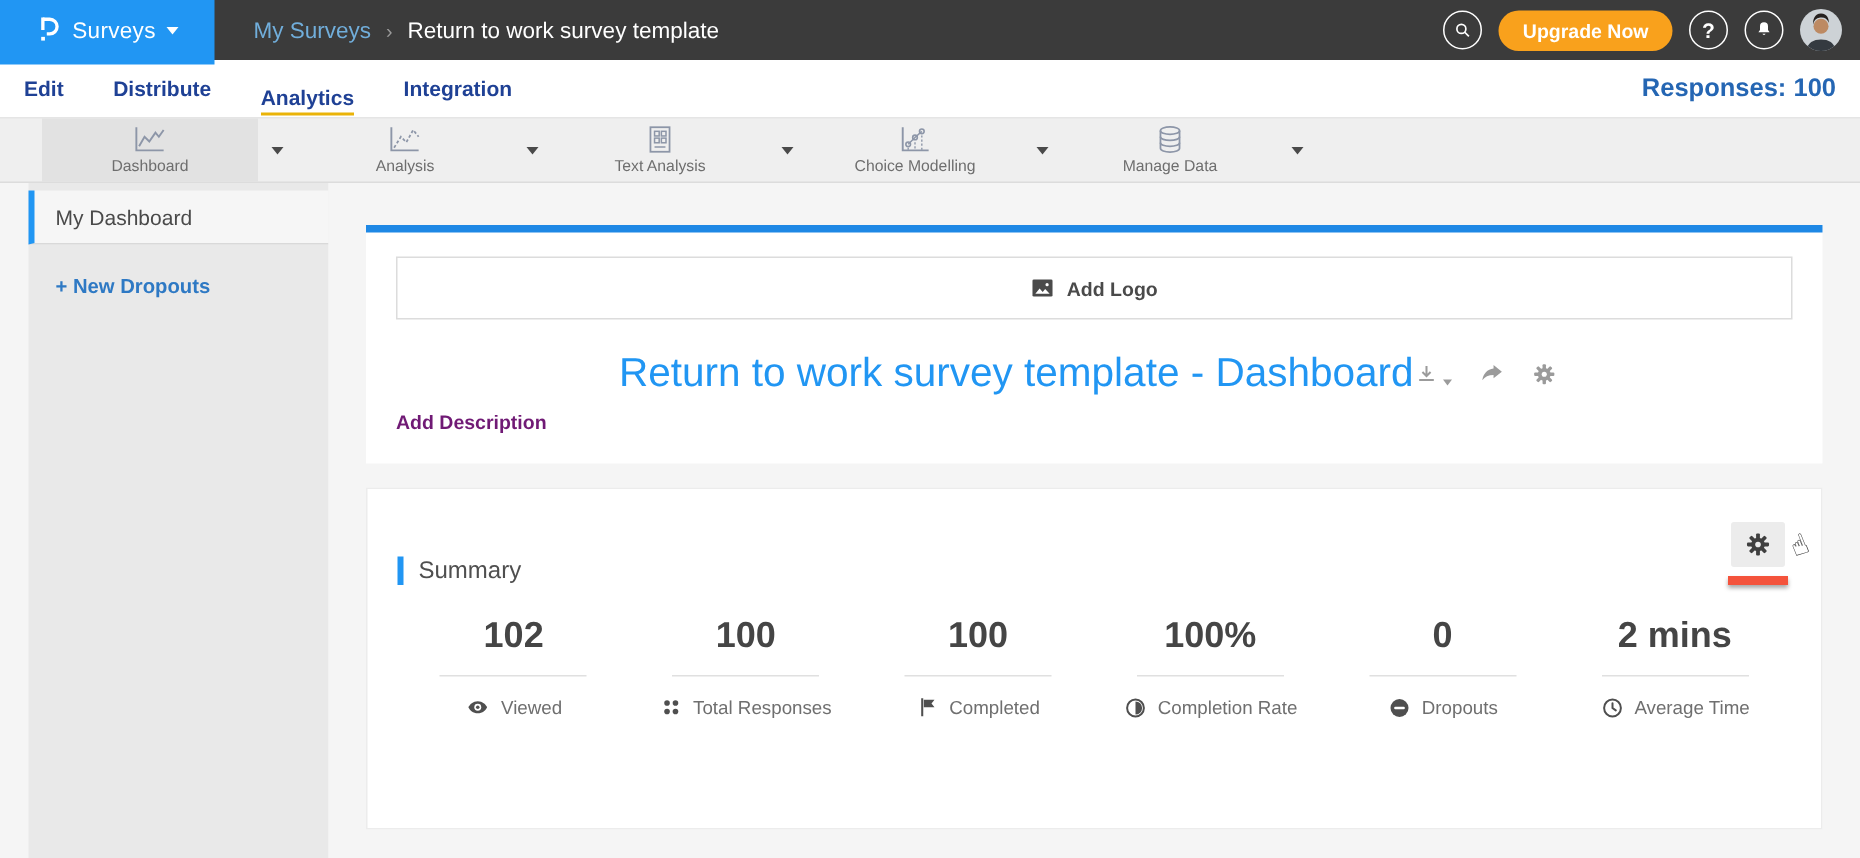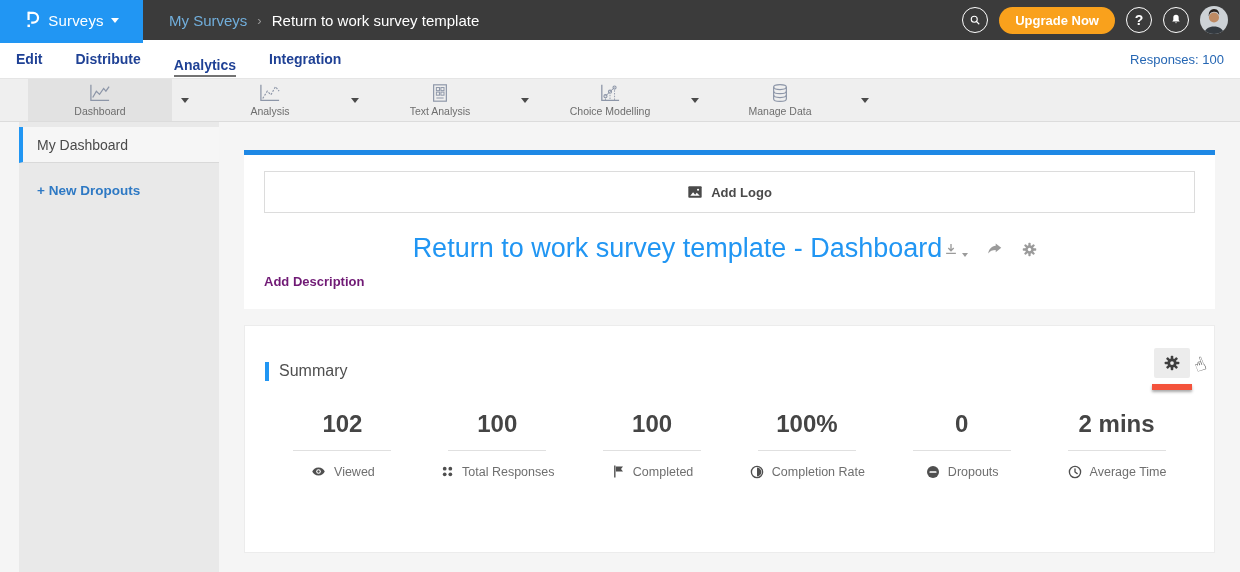--- a/index.html
+++ b/index.html
@@ -17,22 +17,22 @@
   .crumb-current { color:#fff; }
   .top-actions { margin-left:auto; display:flex; align-items:center; gap:11px; padding-right:12px; }
   .icon-circle { width:26px; height:26px; border:1.5px solid #fff; border-radius:50%; display:flex; align-items:center; justify-content:center; color:#fff; cursor:pointer; flex:0 0 auto; }
   .icon-circle .q { font-size:14px; font-weight:700; color:#fff; }
   .upgrade-btn { background:#f9a11c; color:#fff; font-weight:700; font-size:13px; padding:6px 16px; border-radius:14px; border:none; cursor:pointer; font-family:inherit; }
   .avatar { width:28px; height:28px; border-radius:50%; overflow:hidden; cursor:pointer; flex:0 0 auto; }
 
   
   .subnav { height:38px; background:#fff; display:flex; align-items:center; padding:0 16px; }
   .tab { color:#1f4195; font-size:14px; font-weight:600; margin-right:33px; cursor:pointer; padding:3px 0 2px; border-bottom:2px solid transparent; }
-  .tab.active { border-bottom:2px solid #737373;margin-top:12px; }
-  .responses { margin-left:auto; color:#2566b3; font-size:13px; font-weight:400; }
+  .tab.active { border-bottom:2px solid #eab308;margin-top:12px; }
+  .responses { margin-left:auto; color:#2566b3; font-size:17px; font-weight:700; }
 
   
   .ribbon { height:44px; background:#efefef; border-top:1px solid #e5e5e5; border-bottom:1px solid #dcdcdc; display:flex; padding-left:28px; }
   .tool { width:170px; display:flex; align-items:stretch; }
   .tool-btn { flex:1; display:flex; flex-direction:column; align-items:center; justify-content:center; gap:2px; cursor:pointer; }
   .tool.active .tool-btn { background:#e2e2e2; }
   .tool-label { font-size:10.5px; color:#6e6e6e; }
   .tool-caret { width:26px; display:flex; align-items:center; justify-content:center; cursor:pointer; }
   .tool-caret .tri { border-top-color:#4a4a4a; }
 
@@ -46,21 +46,21 @@
   .card-top { background:#fff; border-top:5px solid #1e88e5; padding:16px 20px 20px; }
   .logo-drop { border:1px solid #dcdcdc; height:42px; display:flex; align-items:center; justify-content:center; gap:8px; color:#4a4a4a; font-size:13px; font-weight:600; cursor:pointer; }
   .title-row { display:flex; justify-content:center; margin-top:20px; }
   .page-title { color:#2196f3; font-size:27px; font-weight:500; line-height:1.15; }
   .title-actions { display:flex; gap:17px; align-items:flex-start; margin-top:8px; padding-right:8px; }
   .t-icon { cursor:pointer; display:flex; align-items:flex-end; }
   .mini-caret { width:0;height:0;border-left:3px solid transparent;border-right:3px solid transparent;border-top:4px solid #9b9b9b; margin:0 0 2px 2px; }
   .desc { margin-top:10px; color:#701a75; font-size:13px; font-weight:600; cursor:text; }
 
   .summary-card { margin-top:16px; background:#fff; border:1px solid #ececec; padding:22px 20px; height:228px; }
-  .sum-head { display:flex; justify-content:space-between; align-items:center; }
+  .sum-head { display:flex; justify-content:space-between; align-items:flex-end; }
   .sum-title-wrap { display:flex; align-items:center; gap:10px; margin-top:4px; }
   .blue-bar { width:4px; height:19px; background:#2196f3; }
   .sum-title { font-size:16px; color:#4f4f4f; font-weight:500; }
   .gear-wrap { display:flex; flex-direction:column; align-items:center; position:relative; margin-right:2px; }
   .gear-btn { width:36px; height:30px; background:#ececec; border-radius:2px; display:flex; align-items:center; justify-content:center; cursor:pointer; }
   .hand { position:absolute; right:-14px; top:5px; font-size:19px; color:#2b2b2b; transform:rotate(-22deg); font-family:"DejaVu Sans", sans-serif; }
   .red-underline { width:40px; height:6px; background:#f4533c; margin-top:6px; box-shadow:0 2px 3px rgba(0,0,0,.35); }
 
   .stats { display:flex; margin-top:20px; }
   .stat { flex:1; text-align:center; }

